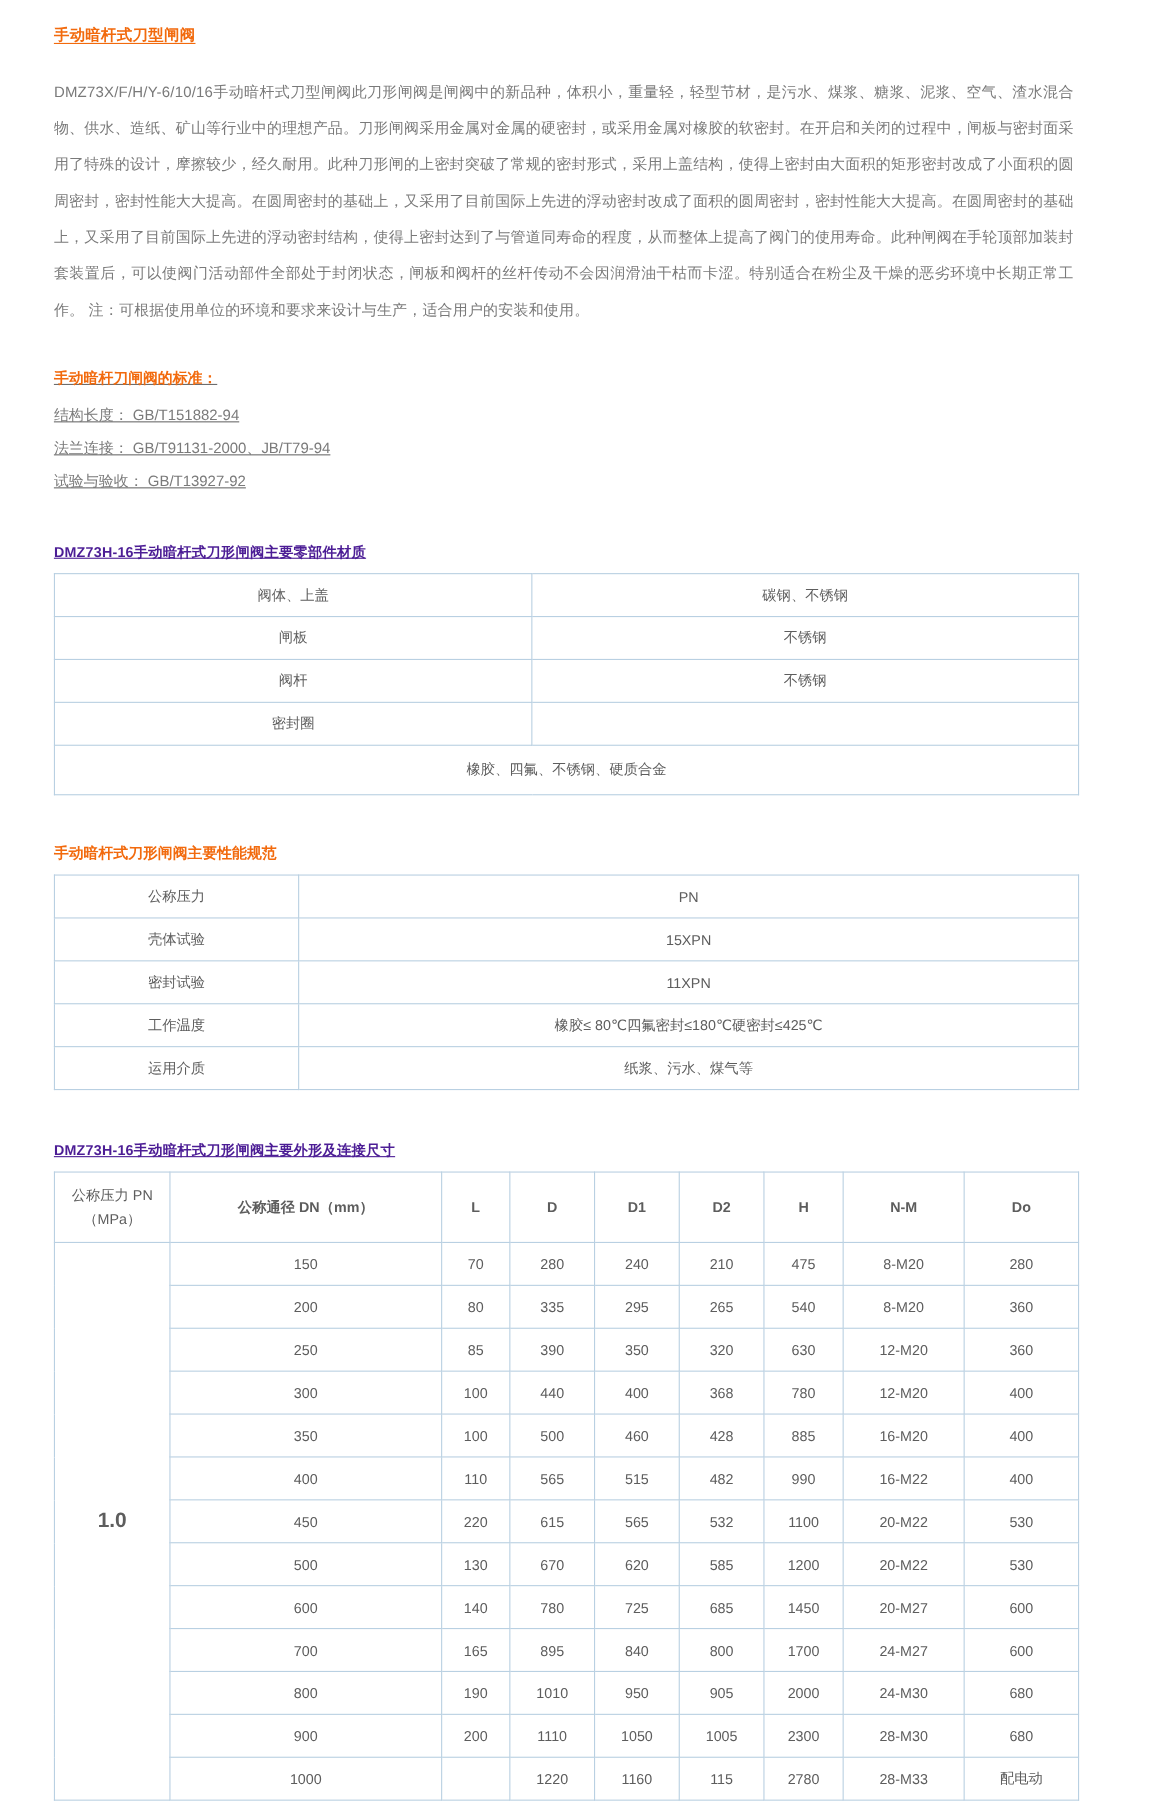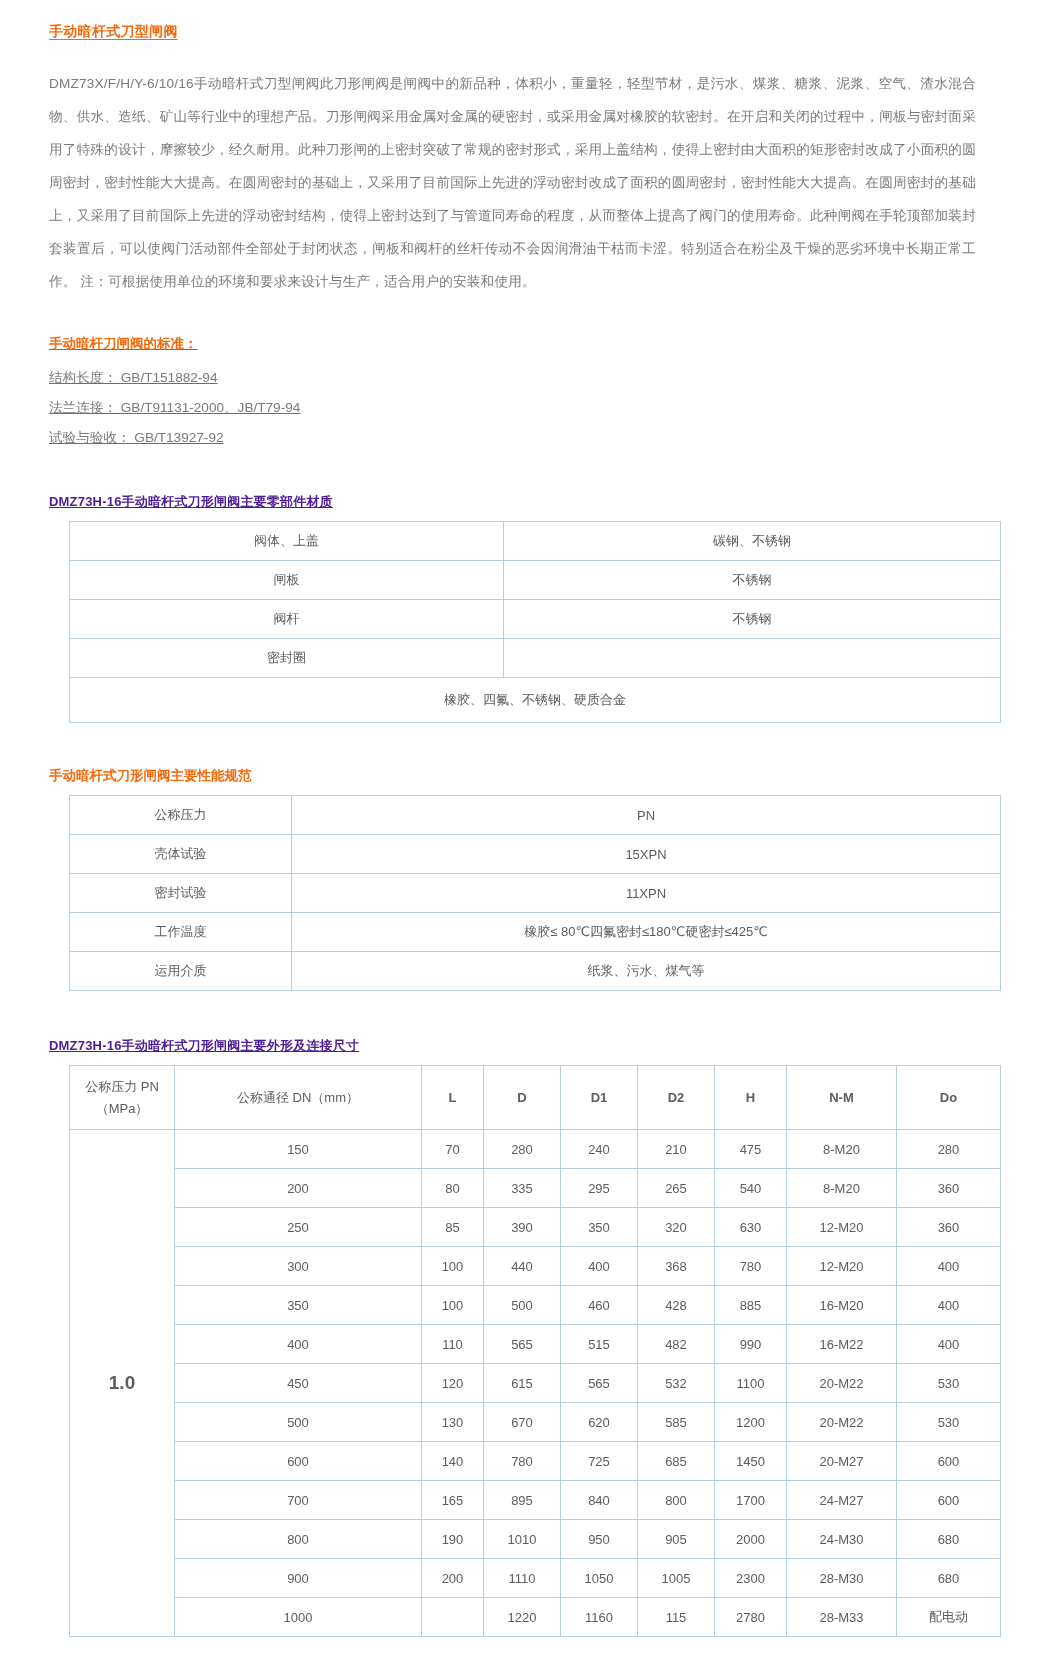--- a/index.html
+++ b/index.html
@@ -62,21 +62,20 @@
     font-size: 13.6px;
     line-height: 30px;
     color: #7a7a7a;
   }
 
   
   table {
     border-collapse: collapse;
     width: 931px;
     table-layout: fixed;
-    margin-left: 20px;
   }
   table td, table th {
     border: 1px solid #b9d0e2;
     font-size: 13px;
     font-weight: normal;
     color: #5d5d5d;
     text-align: center;
     vertical-align: middle;
     padding: 0 4px;
   }
@@ -95,21 +94,21 @@
   .tbl-performance .c2 { width: 709px; }
 
   
   .block-dimensions { margin-top: 46px; }
   .tbl-dimensions td { height: 39px; }
   .tbl-dimensions thead td {
     height: 64px;
     font-weight: bold;
     line-height: 22px;
   }
-  .tbl-dimensions thead td.hdr-dn { font-weight: normal; }
+  .tbl-dimensions thead td.hdr-dn { font-weight: bold; }
   .tbl-dimensions thead td.hdr-pn { font-weight: normal; }
   .tbl-dimensions td.pn-cell {
     font-weight: bold;
     font-size: 19px;
   }
   .col-pn { width: 105px; }
   .col-dn { width: 247px; }
   .col-l  { width: 62px; }
   .col-d  { width: 77px; }
   .col-d1 { width: 77px; }
@@ -288,21 +287,21 @@
           <td>110</td>
           <td>565</td>
           <td>515</td>
           <td>482</td>
           <td>990</td>
           <td>16-M22</td>
           <td>400</td>
         </tr>
         <tr>
           <td>450</td>
-          <td>120</td>
+          <td>220</td>
           <td>615</td>
           <td>565</td>
           <td>532</td>
           <td>1100</td>
           <td>20-M22</td>
           <td>530</td>
         </tr>
         <tr>
           <td>500</td>
           <td>130</td>

